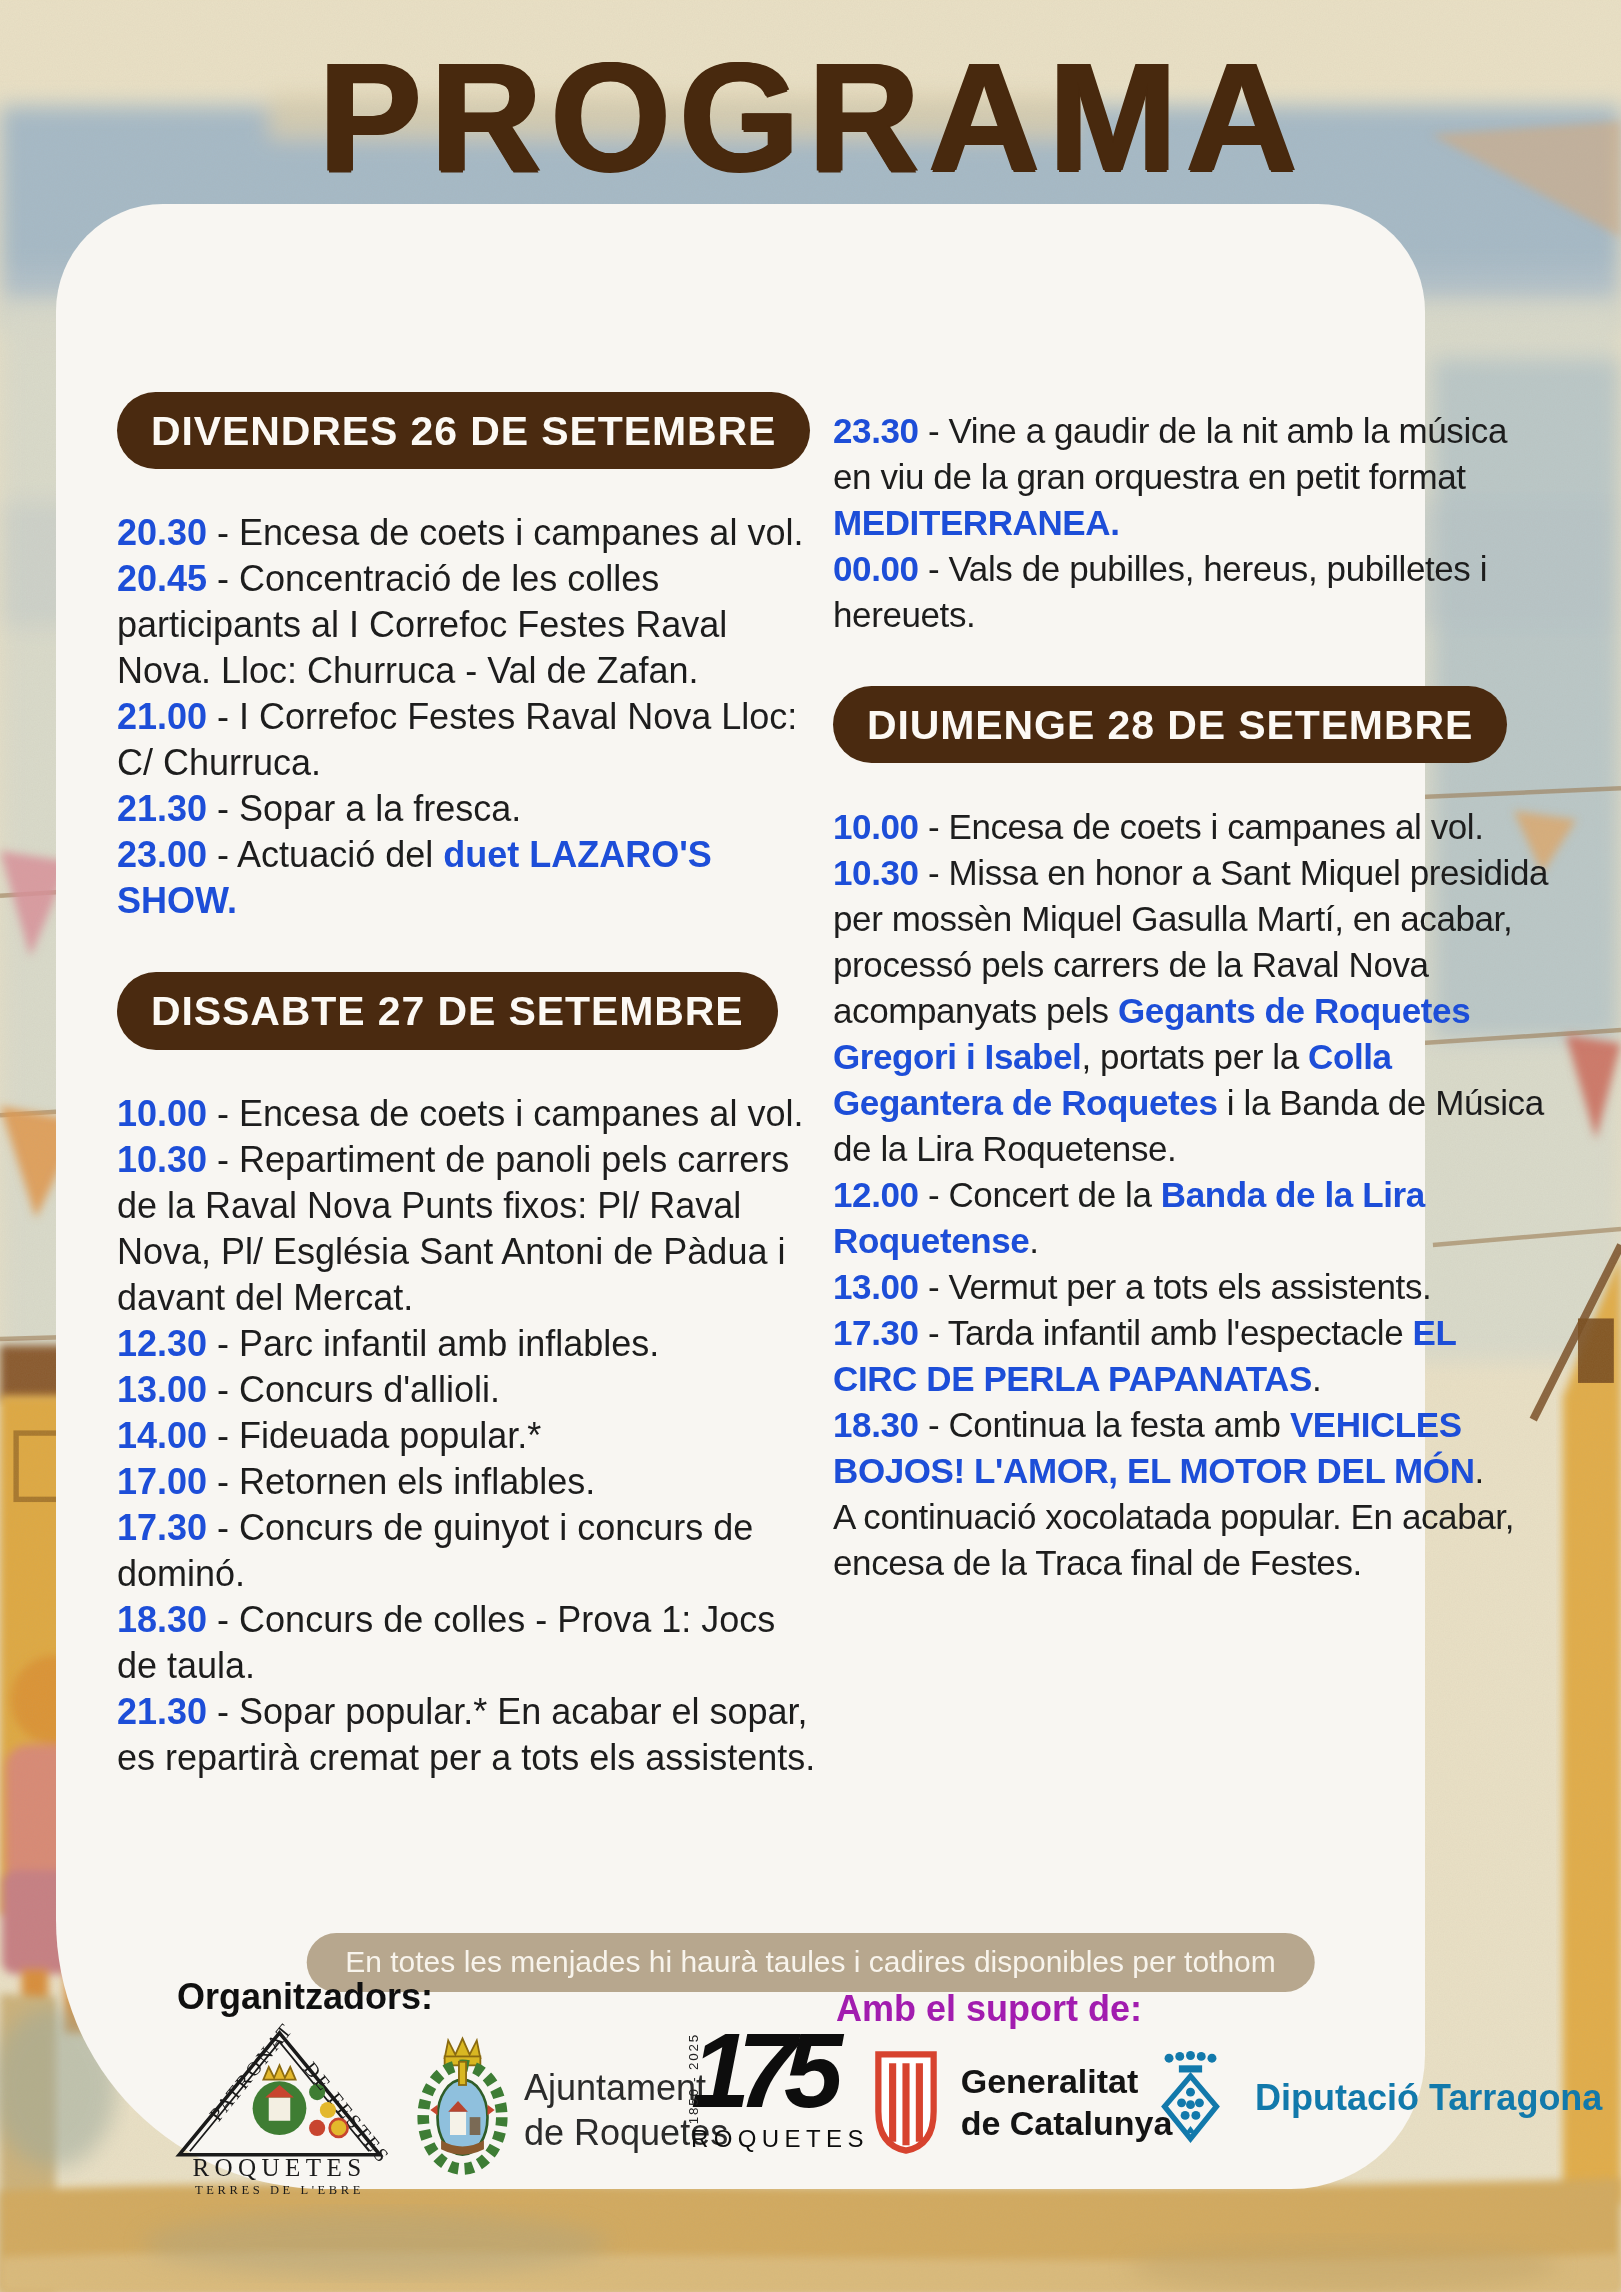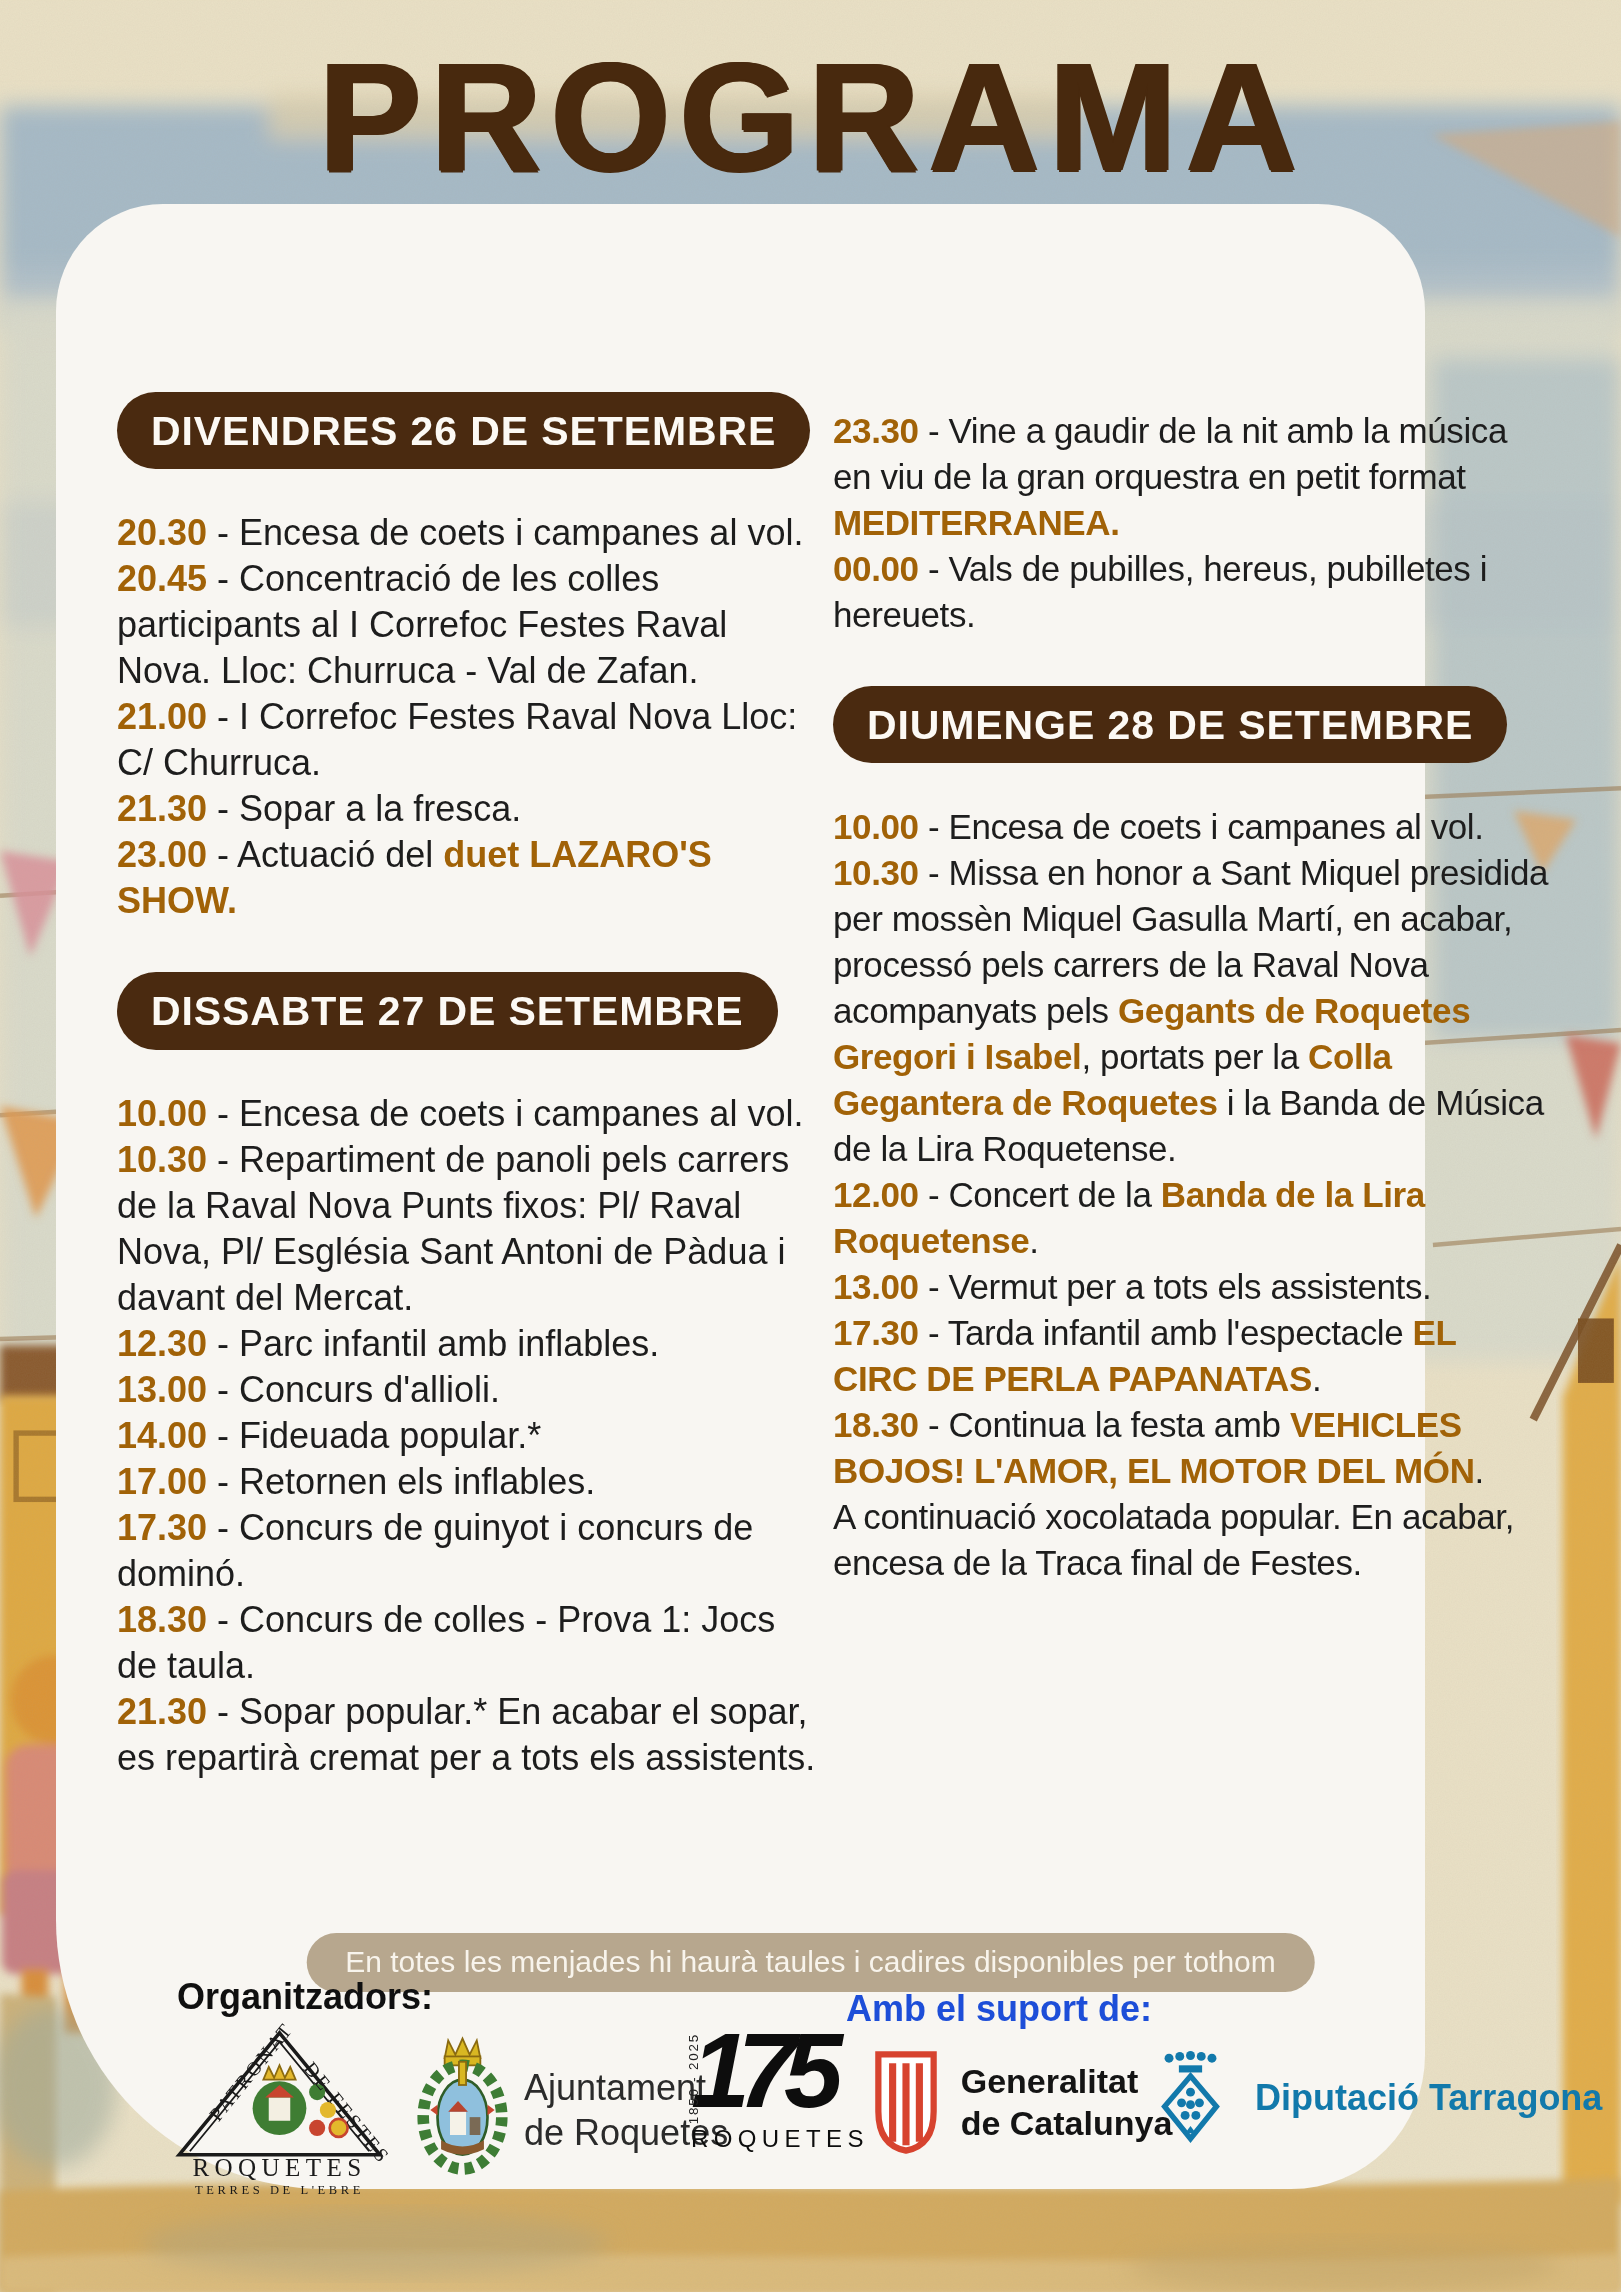--- a/index.html
+++ b/index.html
@@ -16,30 +16,30 @@
 
   .col{position:absolute;}
   .col-left{left:61px;top:188px;width:703px;}
   .col-right{left:777px;top:204px;width:716px;}
 
   .pill{display:inline-block;background:#4a2a10;color:#fcf9f4;font-weight:700;
         font-size:41px;letter-spacing:0.9px;padding:16px 34px 14.3px 34px;
         border-radius:56px;margin:0 0 41px 0;}
   .evt + .pill{margin-top:48px;}
   .evt{margin:0;font-size:36px;line-height:46px;color:#1d1d1d;}
-  .evt b{font-weight:700;color:#a16207;}
+  .evt b{font-weight:700;color:#1d4ed8;}
   .col-right .evt{font-size:35px;letter-spacing:-0.4px;}
 
   .note{position:absolute;left:50%;transform:translateX(-50%);white-space:nowrap;
         color:#f8f4ec;font-size:30px;padding:11.6px 39px 13.4px 39px;border-radius:41px;}
   .note1{top:1868px;background:#a8835a;}
   .note2{top:1933px;background:#b7a78e;}
 
   .org-label{position:absolute;left:177px;top:1976px;font-size:36px;font-weight:700;color:#101010;}
-  .suport-label{position:absolute;left:836px;top:1988px;font-size:36px;font-weight:700;color:#1d4ed8;margin-left:10px;}
+  .suport-label{position:absolute;left:836px;top:1988px;font-size:36px;font-weight:700;color:#a21caf;}
 
   .patronat{position:absolute;left:163px;top:2022px;}
   .patronat text{font-family:"Liberation Serif",serif;fill:#1a1a1a;}
 
   .ajuntament{position:absolute;left:405px;top:2035px;display:flex;gap:4px;align-items:center;}
   .aj-text{font-size:36px;line-height:1.25;color:#2b2b2b;}
 
   .logo175{position:absolute;left:691px;top:2017px;width:170px;color:#0d0d0d;}
   .l175-num{font-size:106px;font-weight:800;letter-spacing:-12.5px;line-height:1;font-style:italic;}
   .l175-years{position:absolute;left:-5.4px;top:16px;font-size:13.4px;letter-spacing:1.8px;

